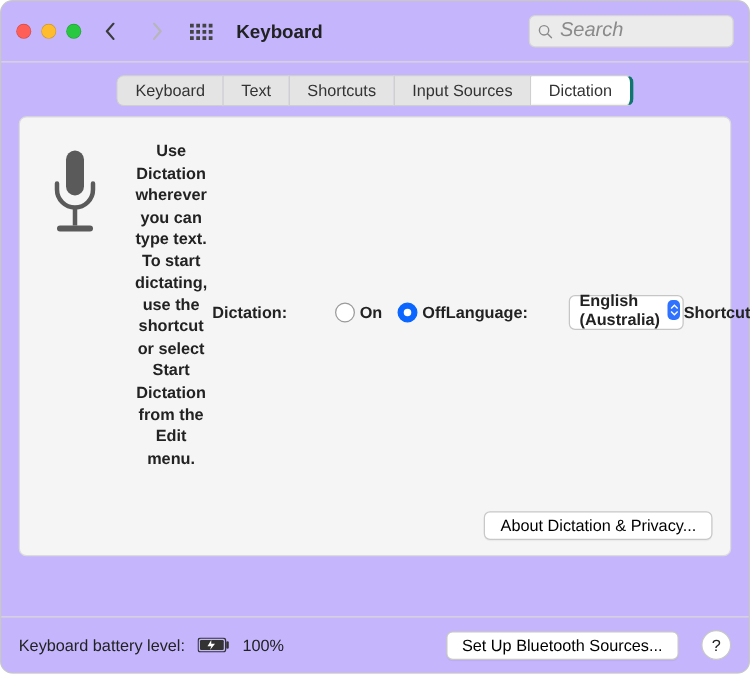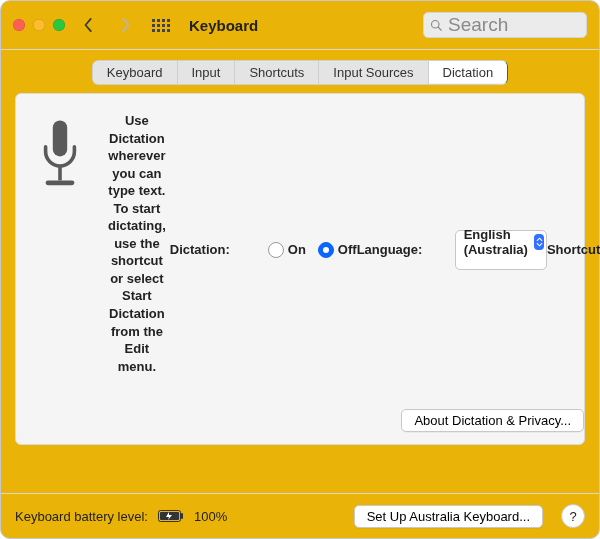--- a/index.html
+++ b/index.html
@@ -9,21 +9,21 @@
     height: 539px;
     font-family: -apple-system, "Helvetica Neue", Arial, sans-serif;
     font-size: 13px;
     color: #222;
     background: #fff;
     overflow: hidden;
   }
   .window {
     width: 600px;
     height: 539px;
-    background: #eab308;
+    background: #c4b5fd;
     border: 1px solid #c9c7c7;
     border-radius: 10px;
     box-sizing: border-box;
     display: flex;
     flex-direction: column;
   }
   
   .titlebar {
     height: 48px;
     display: flex;
@@ -73,21 +73,21 @@
     width:150px;
     height:24px;
     border:1px solid #d6d4d4;
     border-radius:5px;
     background:#ecebeb;
     padding:0 6px;
     color:#8a8a8a;
     gap:6px;
   }
   .search svg { width:12px; height:12px; fill:#8a8a8a; }
-  .search span { font-size:19px; }
+  .search span { font-size:16px;font-style:italic; }
 
   
   .tabs {
     display:flex;
     justify-content:center;
     margin-top:10px;
   }
   .tabbar {
     display:flex;
     border-radius:6px;
@@ -95,21 +95,21 @@
   }
   .tab {
     padding:4px 14px;
     font-size:13px;
     background:#e5e4e4;
     border:1px solid #d0cfcf;
     border-right:none;
     color:#333;
   }
   .tab:first-child { border-top-left-radius:6px; border-bottom-left-radius:6px;}
-  .tab:last-child  { border-right:1px solid #0f766e; border-top-right-radius:6px; border-bottom-right-radius:6px;}
+  .tab:last-child  { border-right:3px solid #0f766e; border-top-right-radius:6px; border-bottom-right-radius:6px;}
   .tab.active {
     background:#ffffff;
     box-shadow: inset 0 -1px 0 rgba(0,0,0,0.05);
   }
 
   
   .panel-area {
     flex:1;
     padding:0 14px 10px 14px;
     display:flex;
@@ -199,41 +199,41 @@
     background:#0a66ff;
   }
   .popup {
     flex:1;
     height:22px;
     background:#fff;
     border:1px solid #c7c6c6;
     border-radius:5px;
     display:flex;
     align-items:center;
-    padding:0 2px 16px 8px;
+    padding:0 2px 4px 8px;
     font-size:13px;
     position:relative;
     max-width:190px;
   }
   .popup .arrows {
     margin-left:auto;
     width:16px; height:16px;
     background:#2f72ff;
     border-radius:4px;
     display:flex;
     flex-direction:column;
     align-items:center;
     justify-content:center;
     gap:0;
   }
   .popup .arrows svg { width:7px; height:5px; fill:#fff; }
 
   .panel-bottom {
     position:absolute;
-    right:0;
+    right:14px;
     bottom:12px;
   }
   .mac-btn, .mac-btn2 {
     background:#ffffff;
     border:1px solid #c9c7c7;
     border-radius:5px;
     padding:3px 12px;
     font-size:13px;
     box-shadow:0 1px 0 rgba(0,0,0,0.04);
     cursor:default;
@@ -311,21 +311,21 @@
       </svg>
       <span>Search</span>
     </div>
   </div>
 
   <div class="panel-area">
 
     <div class="tabs">
       <div class="tabbar">
         <div class="tab">Keyboard</div>
-        <div class="tab">Input</div>
+        <div class="tab">Text</div>
         <div class="tab">Shortcuts</div>
         <div class="tab">Input Sources</div>
         <div class="tab active">Dictation</div>
       </div>
     </div>
 
     <div class="panel">
       <div class="panel-top">
         <div class="mic-col">
           <svg viewBox="0 0 40 64">
@@ -386,17 +386,17 @@
     <span class="battery-icon">
       <svg width="26" height="12" viewBox="0 0 26 12">
         <rect x="0.5" y="0.5" width="22" height="11" rx="2" fill="none" stroke="#333"></rect>
         <rect x="23" y="3" width="2" height="6" rx="1" fill="#333"></rect>
         <rect x="2" y="2" width="19" height="8" rx="1" fill="#333"></rect>
         <path d="M11 2 L8 7 H11 L10 10 L14 5 H11 Z" fill="#fff"></path>
       </svg>
     </span>
     <span>100%</span>
     <div class="spacer"></div>
-    <button type="button" class="mac-btn2">Set Up Australia Keyboard...</button>
+    <button type="button" class="mac-btn2">Set Up Bluetooth Sources...</button>
     <div class="help-btn">?</div>
   </div>
 
 </div>
 
 </body></html>

